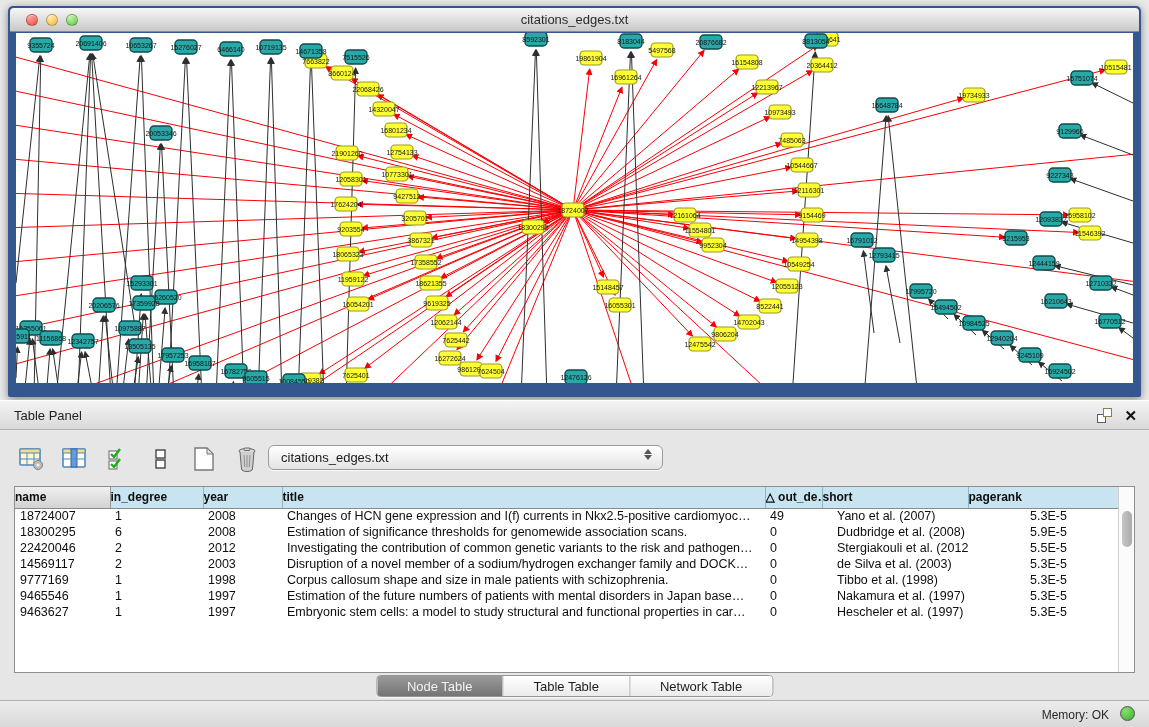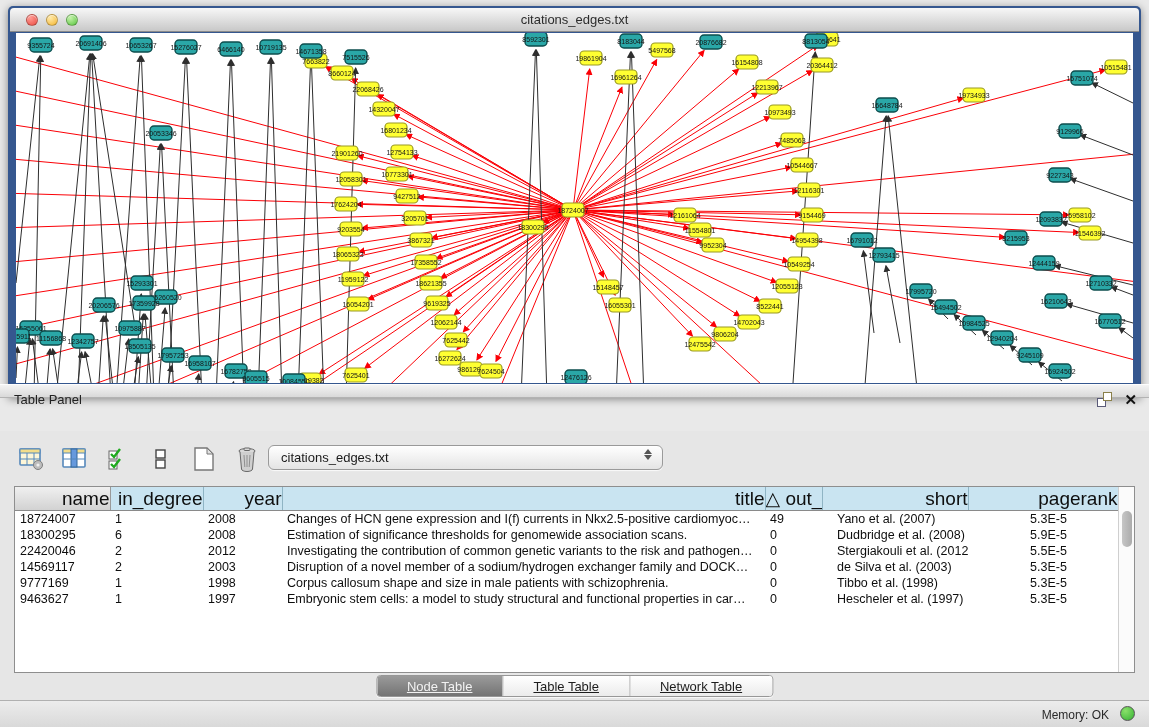--- a/index.html
+++ b/index.html
@@ -40,21 +40,21 @@
   }
   svg .edge-red   { stroke:#fb0006; stroke-width:1; }
   svg .edge-black { stroke:#2e2e2e; stroke-width:1; }
   svg .node-t { fill:#2aa7a7; stroke:#0d4d4d; stroke-width:1.4; }
   svg .node-y { fill:#ffff32; stroke:#9a9a24; stroke-width:1.2; }
   svg .node-label { font-size:7px; fill:#151515; text-anchor:middle;
                     font-family:"Liberation Sans",sans-serif; }
 
   
   .panel-titlebar {
-    position:absolute; left:0; top:384px; width:1149px; height:14px;
+    position:absolute; left:0; top:400px; width:1149px; height:30px;
     background:linear-gradient(#f4f4f4,#d9d9d9);
     border-top:1px solid #fdfdfd; border-bottom:1px solid #b3b3b3;
   }
   .panel-title { position:absolute; left:14px; top:7px; font-size:13px; color:#222; }
   .panel-titlebar-btns { position:absolute; right:12px; top:7px; display:flex; gap:12px; align-items:center; }
   .float-ico { width:15px; height:15px; position:relative; cursor:pointer; }
   .float-ico .sq1 { position:absolute; left:0; bottom:0; width:9px; height:9px; border:1.5px solid #5a5a78; background:#fff; }
   .float-ico .sq2 { position:absolute; right:0; top:0; width:9px; height:9px; border:1.5px solid #8a804a; background:#fff; }
   .close-ico { font-size:15px; font-weight:bold; color:#111; line-height:15px; cursor:pointer; }
 
@@ -81,21 +81,21 @@
   .combo-arrows i.up { border-bottom:5px solid #555; }
   .combo-arrows i.dn { border-top:5px solid #555; }
 
   
   .tbl-wrap {
     position:absolute; left:14px; top:55px; width:1121px; height:187px;
     background:#fff; border:1px solid #8e8e8e; overflow:hidden;
   }
   table.data { border-collapse:collapse; table-layout:fixed; width:1103px; font-size:12.5px; color:#0e0e0e; }
   table.data th {
-    height:21px; font-weight:normal; font-size:19px; text-align:right;
+    height:21px; font-weight:bold; font-size:12px; text-align:left;
     background:#c9e4f1; border-right:1px solid #8fb4c4; border-bottom:1px solid #8a8a8a;
     overflow:hidden; white-space:nowrap; cursor:pointer;
   }
   table.data th:first-child { background:linear-gradient(#f0f0f0,#d2d2d2); border-right:1px solid #9a9a9a; }
   table.data td {
     height:16px; padding:0 0 0 5px; white-space:nowrap; overflow:hidden;
     cursor:default;
   }
   table.data col.c0{width:95px} table.data col.c1{width:93px} table.data col.c2{width:79px}
   table.data col.c3{width:483px} table.data col.c4{width:57px} table.data col.c5{width:146px}
@@ -110,21 +110,21 @@
     background:linear-gradient(90deg,#c6c6c6,#ababab); border-radius:6px; cursor:pointer; }
 
   
   .seg {
     position:absolute; left:50%; top:244px; transform:translateX(-50%);
     display:flex; height:22px; border:1px solid #979797; border-radius:4px;
     overflow:hidden; background:#fff; font-size:13px;
     box-shadow:0 1px 0 rgba(255,255,255,.7);
   }
   .seg .tab { padding:0 30px; line-height:21px; color:#1d1d1d;
-    background:linear-gradient(#ffffff,#ebebeb); border-left:1px solid #b5b5b5; cursor:pointer;text-decoration:underline; }
+    background:linear-gradient(#ffffff,#ebebeb); border-left:1px solid #b5b5b5; cursor:pointer; }
   .seg .tab:first-child { border-left:none; }
   .seg .tab.sel { background:linear-gradient(#9a9a9a,#747474); color:#f2f2f2; }
 
   
   .statusbar {
     position:absolute; left:0; top:700px; width:1149px; height:34px;
     background:linear-gradient(#ececec,#d4d4d4); border-top:1px solid #b0b0b0;
   }
   .mem { position:absolute; right:40px; top:7px; font-size:12px; color:#2a2a2a; }
   .memdot { position:absolute; right:14px; top:5px; width:15px; height:15px; border-radius:50%;
@@ -661,20 +661,29 @@
           <tr>
             <td>9777169</td>
             <td>1</td>
             <td>1998</td>
             <td>Corpus callosum shape and size in male patients with schizophrenia.</td>
             <td>0</td>
             <td class="p-short">Tibbo et al. (1998)</td>
             <td class="p-rank">5.3E-5</td>
           </tr>
           <tr>
+            <td>9465546</td>
+            <td>1</td>
+            <td>1997</td>
+            <td>Estimation of the future numbers of patients with mental disorders in Japan base…</td>
+            <td>0</td>
+            <td class="p-short">Nakamura et al. (1997)</td>
+            <td class="p-rank">5.3E-5</td>
+          </tr>
+          <tr>
             <td>9463627</td>
             <td>1</td>
             <td>1997</td>
             <td>Embryonic stem cells: a model to study structural and functional properties in car…</td>
             <td>0</td>
             <td class="p-short">Hescheler et al. (1997)</td>
             <td class="p-rank">5.3E-5</td>
           </tr>
         </tbody>
     </table>

